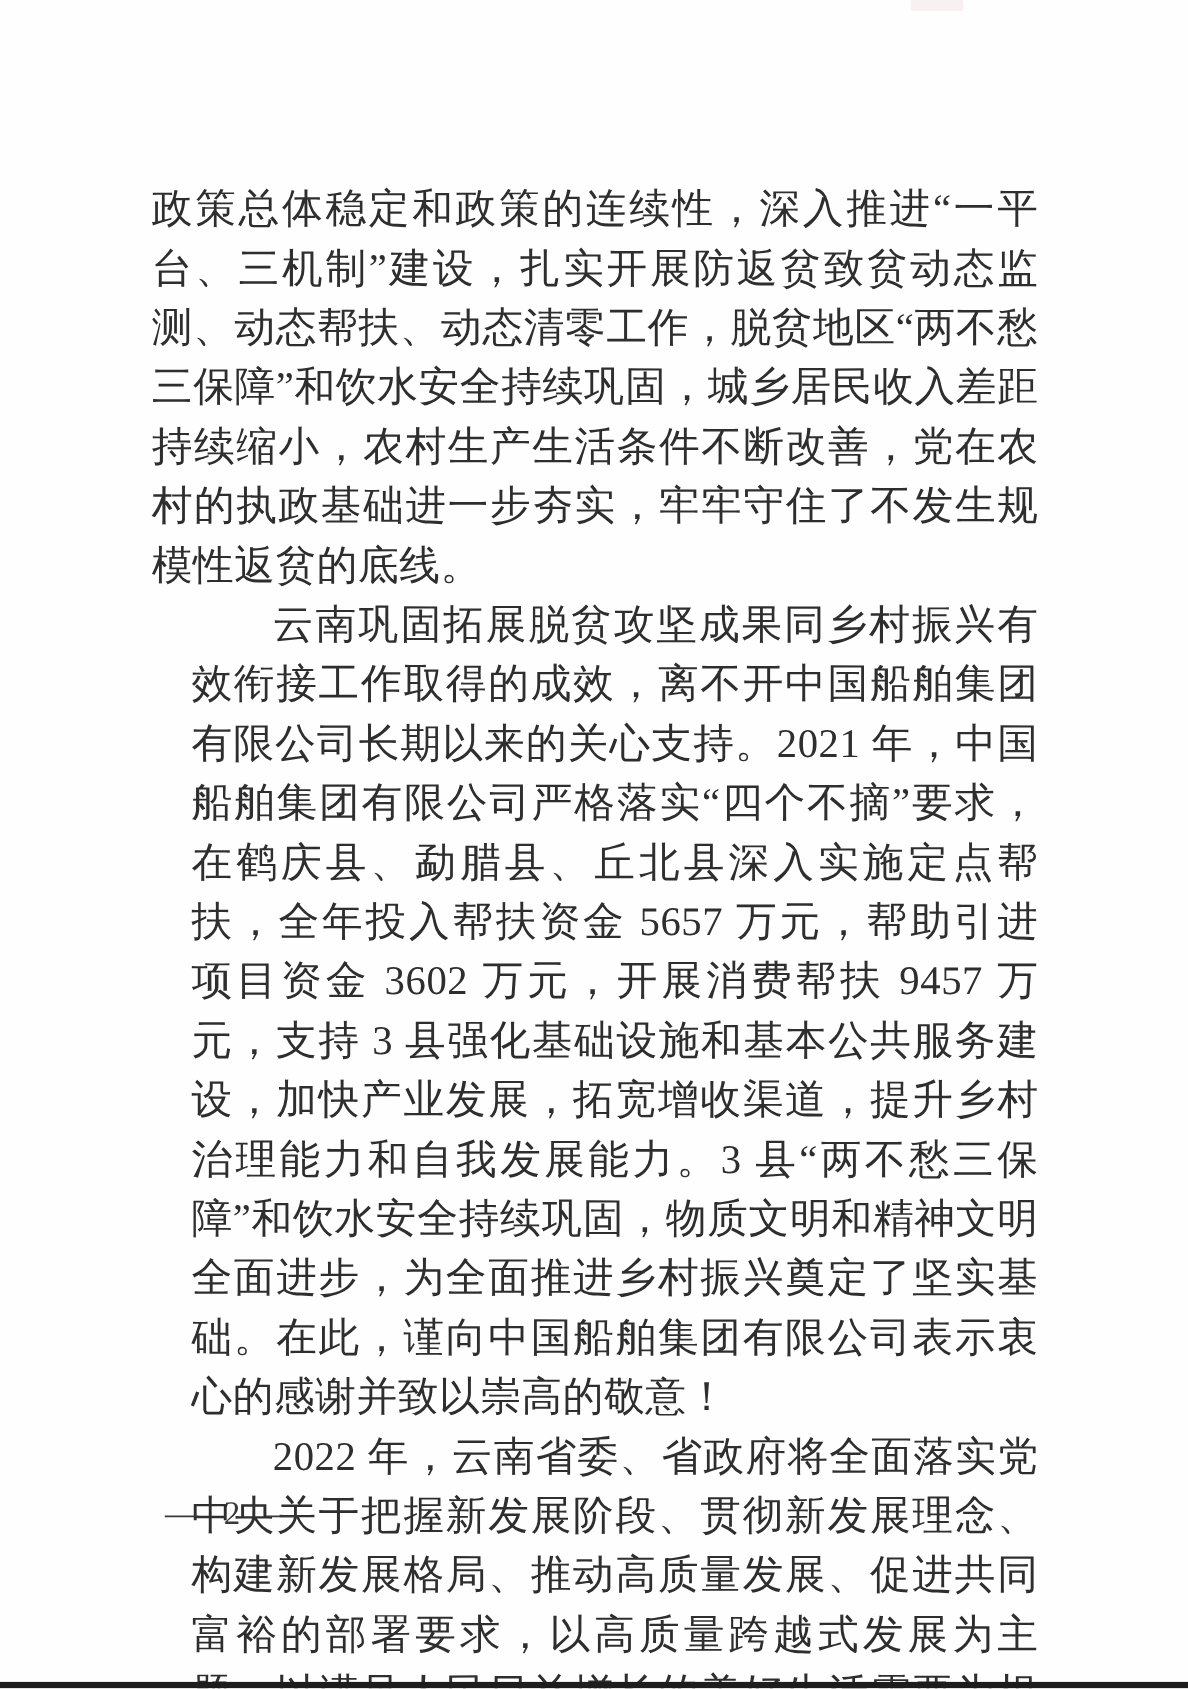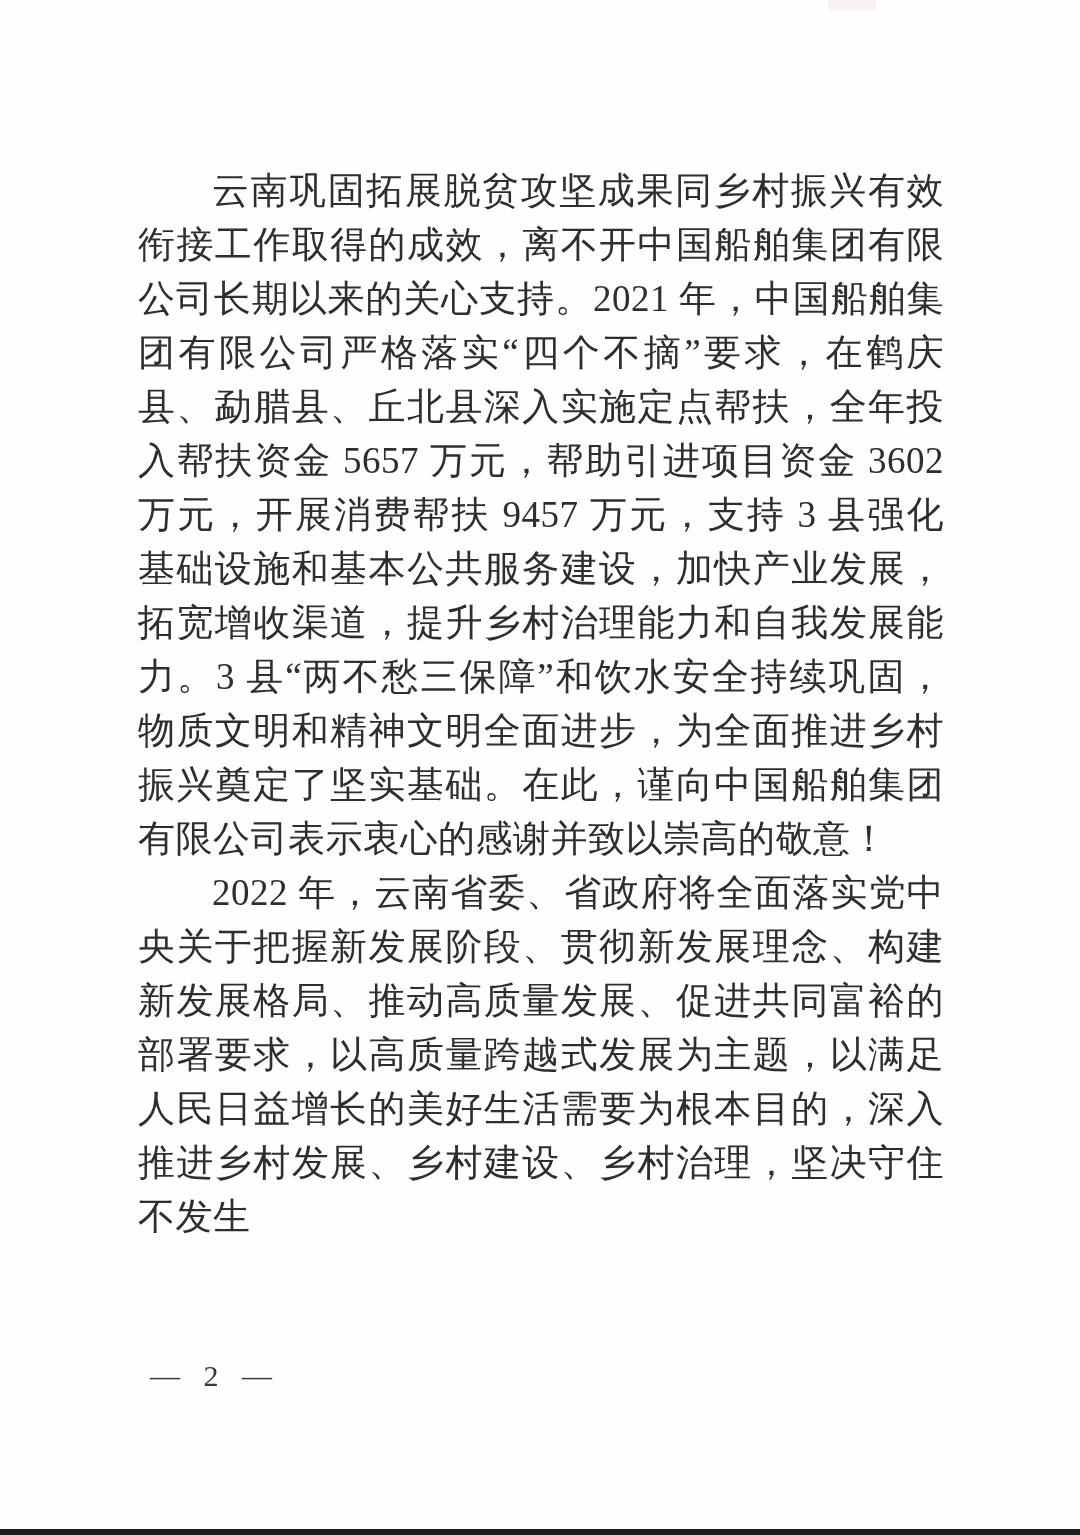--- a/index.html
+++ b/index.html
@@ -27,20 +27,21 @@
     font-size: 37px;
     line-height: 54px;
     color: #2e2e2e;
     text-align: justify;
     text-justify: inter-ideograph;
     letter-spacing: 0.5px;
     font-weight: 400;
   }
   .content p.indented {
     text-indent: 2em;
+    margin-left: 36px;
   }
   .footer {
     position: absolute;
     left: 150px;
     top: 1356px;
     font-size: 30px;
     line-height: 40px;
     color: #383838;
     letter-spacing: 8px;
     white-space: nowrap;
@@ -64,20 +65,21 @@
   }
 </style>
 </head>
 <body>
 
 <div class="page">
 
   <div class="scan-smudge"></div>
 
   <div class="content">
+    <p>政策总体稳定和政策的连续性，深入推进“一平台、三机制”建设，扎实开展防返贫致贫动态监测、动态帮扶、动态清零工作，脱贫地区“两不愁三保障”和饮水安全持续巩固，城乡居民收入差距持续缩小，农村生产生活条件不断改善，党在农村的执政基础进一步夯实，牢牢守住了不发生规模性返贫的底线。</p>
     <p class="indented">云南巩固拓展脱贫攻坚成果同乡村振兴有效衔接工作取得的成效，离不开中国船舶集团有限公司长期以来的关心支持。2021 年，中国船舶集团有限公司严格落实“四个不摘”要求，在鹤庆县、勐腊县、丘北县深入实施定点帮扶，全年投入帮扶资金 5657 万元，帮助引进项目资金 3602 万元，开展消费帮扶 9457 万元，支持 3 县强化基础设施和基本公共服务建设，加快产业发展，拓宽增收渠道，提升乡村治理能力和自我发展能力。3 县“两不愁三保障”和饮水安全持续巩固，物质文明和精神文明全面进步，为全面推进乡村振兴奠定了坚实基础。在此，谨向中国船舶集团有限公司表示衷心的感谢并致以崇高的敬意！</p>
     <p class="indented">2022 年，云南省委、省政府将全面落实党中央关于把握新发展阶段、贯彻新发展理念、构建新发展格局、推动高质量发展、促进共同富裕的部署要求，以高质量跨越式发展为主题，以满足人民日益增长的美好生活需要为根本目的，深入推进乡村发展、乡村建设、乡村治理，坚决守住不发生</p>
   </div>
 
   <div class="footer">— 2 —</div>
 
   <div class="bottom-edge"></div>
 
 </div>
 

